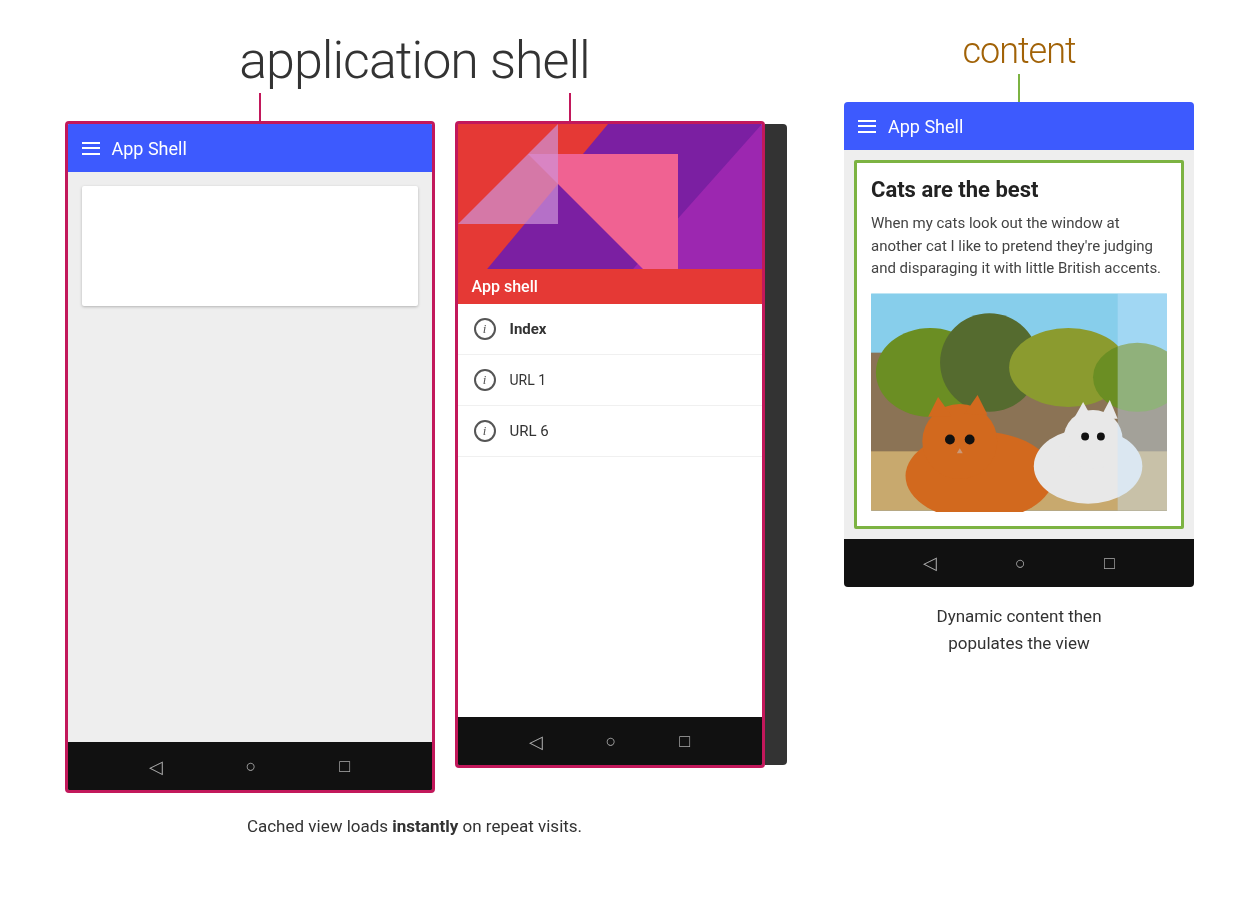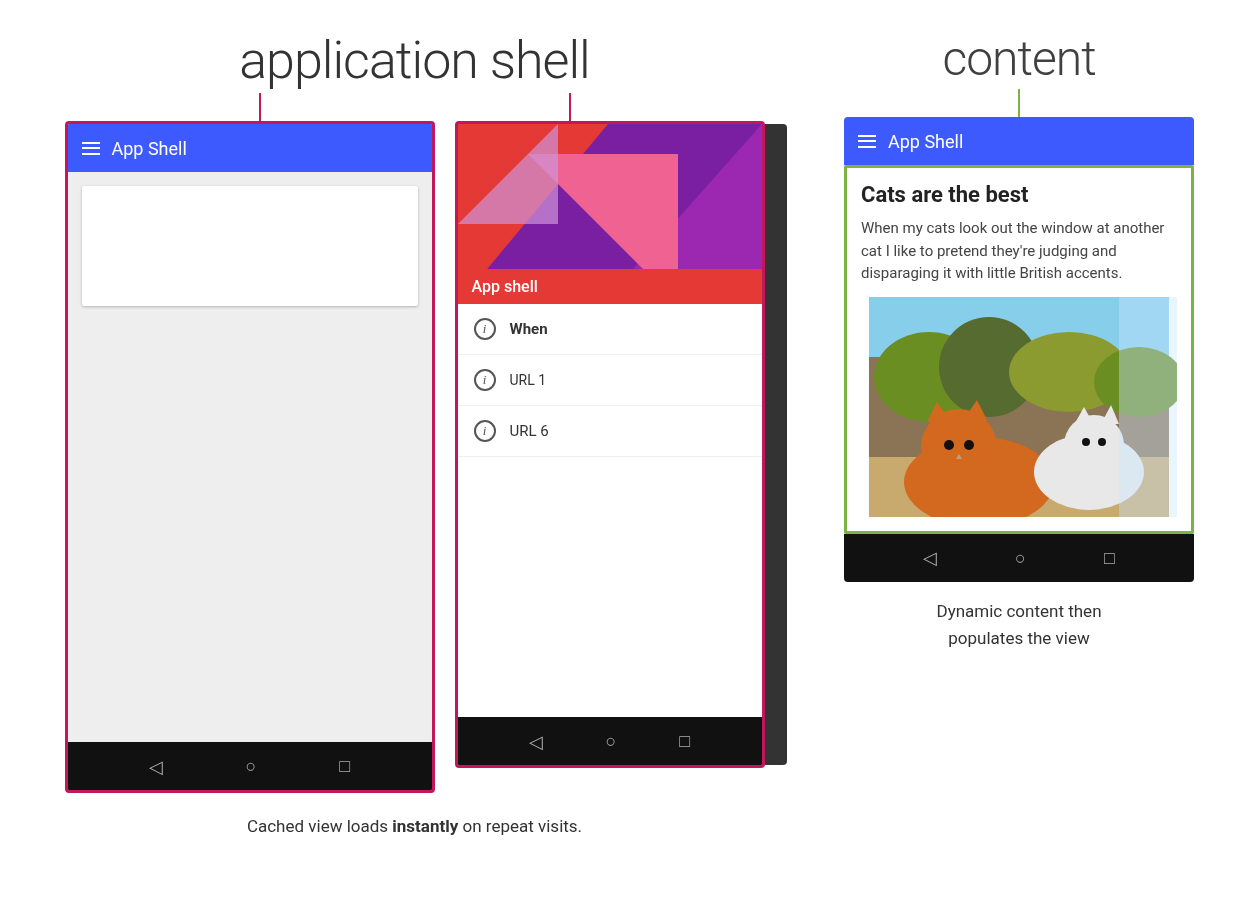--- a/index.html
+++ b/index.html
@@ -69,21 +69,21 @@
             <div style="position:absolute;top:0;left:0;width:0;height:0;border-style:solid;border-width:0 0 100px 100px;border-color:transparent transparent #ce93d8 transparent; opacity:0.7;"></div>
 
             <div style="position:absolute;bottom:0;left:0;right:0;background:#e53935;padding:8px 14px;">
               <span style="color:white;font-size:16px;font-weight:500;">App shell</span>
             </div>
           </div>
 
           <div style="background:white;">
             <div style="display:flex;align-items:center;padding:14px 16px;gap:14px;border-bottom:1px solid #f0f0f0;">
               <div style="width:22px;height:22px;border:2px solid #555;border-radius:50%;display:flex;align-items:center;justify-content:center;font-size:13px;color:#555;font-style:italic;font-family:serif;flex-shrink:0;">i</div>
-              <span style="font-size:15px;color:#333;font-weight:700;">When</span>
+              <span style="font-size:15px;color:#333;font-weight:700;">Index</span>
             </div>
             <div style="display:flex;align-items:center;padding:14px 16px;gap:14px;border-bottom:1px solid #f0f0f0;">
               <div style="width:22px;height:22px;border:2px solid #555;border-radius:50%;display:flex;align-items:center;justify-content:center;font-size:13px;color:#555;font-style:italic;font-family:serif;flex-shrink:0;">i</div>
               <span style="font-size:14px;color:#333;">URL 1</span>
             </div>
             <div style="display:flex;align-items:center;padding:14px 16px;gap:14px;border-bottom:1px solid #f0f0f0;">
               <div style="width:22px;height:22px;border:2px solid #555;border-radius:50%;display:flex;align-items:center;justify-content:center;font-size:13px;color:#555;font-style:italic;font-family:serif;flex-shrink:0;">i</div>
               <span style="font-size:15px;color:#333;">URL 6</span>
             </div>
             <div style="height:260px; background:white;"></div>
@@ -101,40 +101,40 @@
 
     </div>
 
     <div style="font-size:17px;color:#333;text-align:center;margin-top:20px;line-height:1.6;max-width:700px;">
       <span>Cached view loads </span><strong>instantly</strong><span> on repeat visits.</span>
     </div>
   </div>
 
   <div style="display:flex; flex-direction:column; align-items:center; width:400px; margin-left:20px;">
 
-    <div style="font-size:48px;color:#404040;font-weight:300;letter-spacing:-1px;margin-bottom:0;text-align:center;">
+    <div style="font-size:36px;color:#a16207;font-weight:300;letter-spacing:-1px;margin-bottom:0;text-align:center;">
       <span>content</span>
     </div>
 
     <div style="display:flex;flex-direction:column;align-items:center;margin-top:2px;">
       <div style="width:2px;height:28px;background:#7cb342;"></div>
     </div>
 
     <div style="border:none; border-radius:4px; overflow:hidden; background:#eeeeee; width:350px;">
 
       <div style="background:#3d5afe; height:48px; display:flex; align-items:center; padding:0 14px; gap:12px;">
         <div style="display:flex;flex-direction:column;gap:3.5px;">
           <div style="width:18px;height:2px;background:white;"></div>
           <div style="width:18px;height:2px;background:white;"></div>
           <div style="width:18px;height:2px;background:white;"></div>
         </div>
         <span style="color:white;font-size:18px;font-weight:400;">App Shell</span>
       </div>
 
-      <div style="background:#eeeeee; ">
+      <div style="background:#eeeeee; padding:10px;">
         <div style="border:3px solid #7cb342; background:white; border-radius:2px; padding:14px;">
           <div style="font-size:22px;font-weight:700;color:#222;margin-bottom:10px;">Cats are the best</div>
           <div style="font-size:15px;color:#444;line-height:1.5;margin-bottom:12px;">When my cats look out the window at another cat I like to pretend they're judging and disparaging it with little British accents.</div>
 
           <div style="width:100%;height:220px;border-radius:2px;overflow:hidden;">
             <svg viewBox="0 0 300 220" width="100%" height="100%" xmlns="http://www.w3.org/2000/svg">
 
               <rect width="300" height="220" fill="#87CEEB"></rect>
 
               <rect x="0" y="60" width="300" height="160" fill="#8B7355"></rect>

